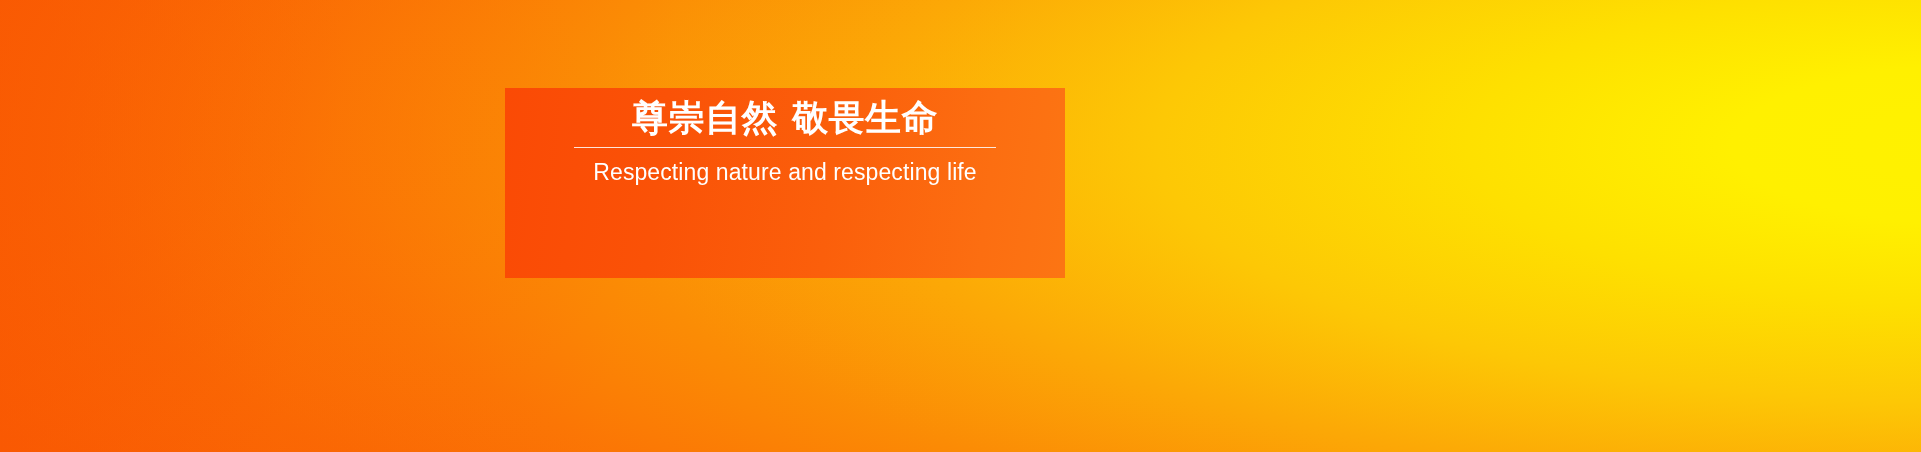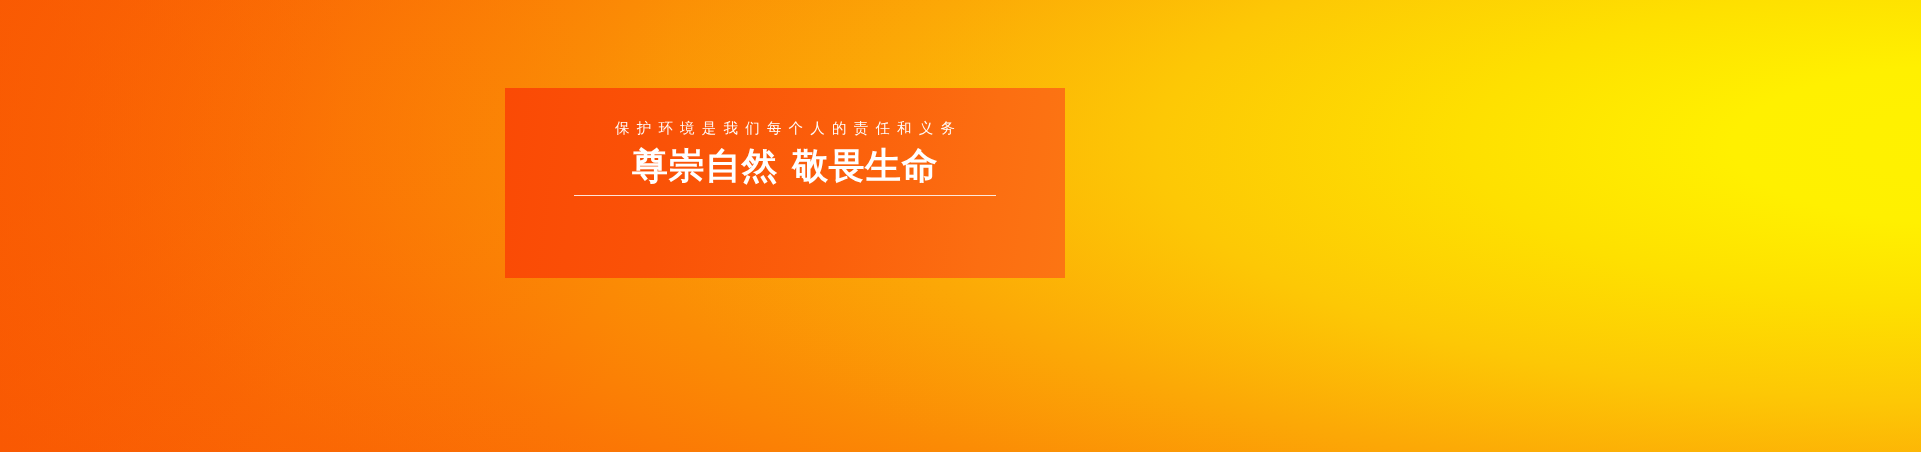--- a/index.html
+++ b/index.html
@@ -107,23 +107,23 @@
 </head>
 <body>
 
 <div id="banner">
 
   <div id="bg-gradient"></div>
   <div id="bg-gradient-overlay"></div>
 
   <div id="card">
 
-    <div class="card-tagline">保护环境是我们每个人的责任和义务</div>
 
     <div class="card-headline">
       <span>尊崇自然</span><span class="gap"></span><span>敬畏生命</span>
     </div>
 
     <div class="card-divider"></div>
 
+    <div class="card-subtitle">Respecting nature and respecting life</div>
 
   </div>
 </div>
 
 </body></html>

